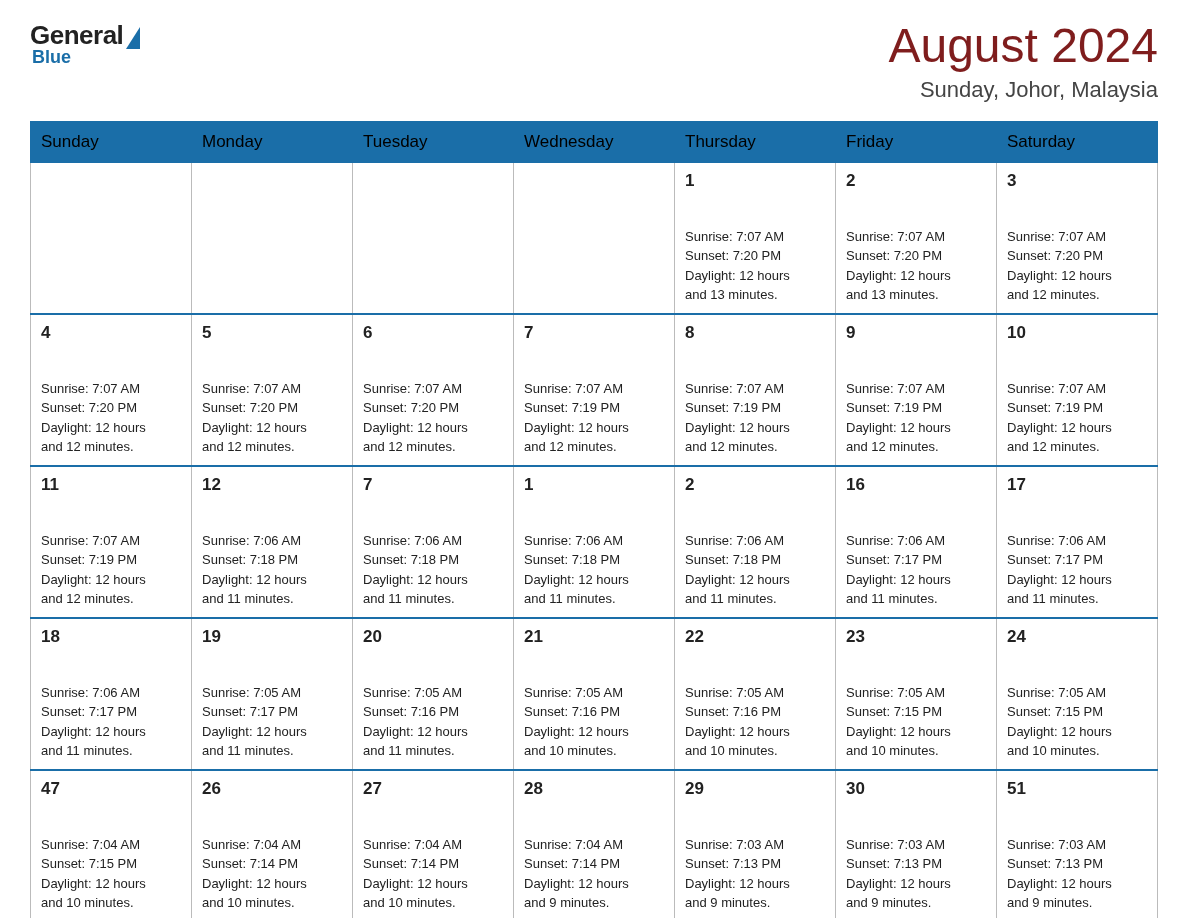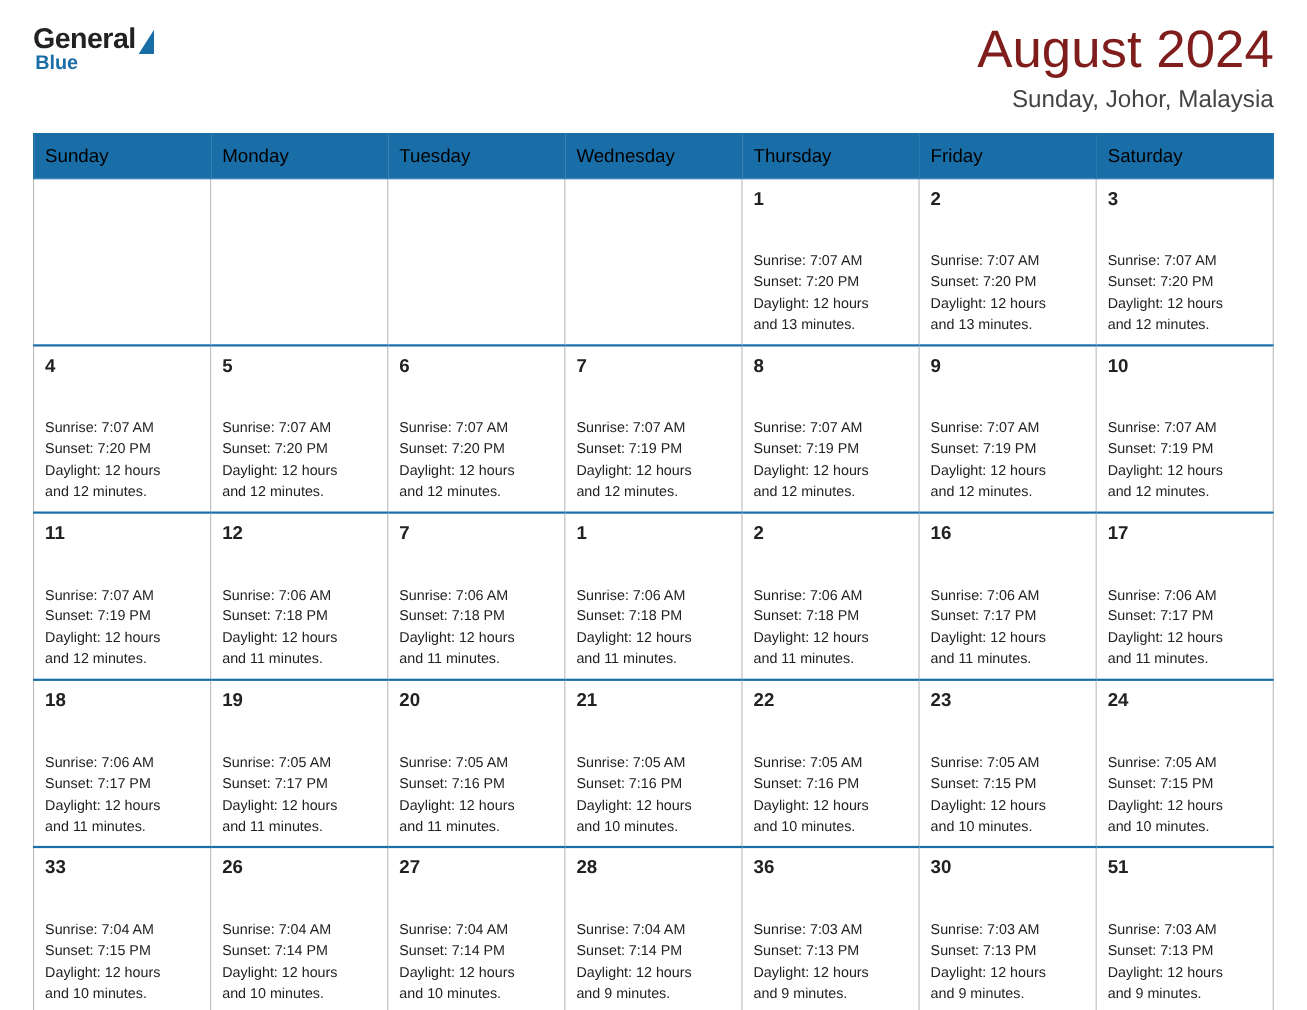--- a/index.html
+++ b/index.html
@@ -236,37 +236,37 @@
           <div class="day-number">23</div>
           <div class="day-info">Sunrise: 7:05 AM<br>Sunset: 7:15 PM<br>Daylight: 12 hours<br>and 10 minutes.</div>
         </td>
         <td>
           <div class="day-number">24</div>
           <div class="day-info">Sunrise: 7:05 AM<br>Sunset: 7:15 PM<br>Daylight: 12 hours<br>and 10 minutes.</div>
         </td>
       </tr>
       <tr class="row-top-border">
         <td>
-          <div class="day-number">33</div>
+          <div class="day-number">47</div>
           <div class="day-info">Sunrise: 7:04 AM<br>Sunset: 7:15 PM<br>Daylight: 12 hours<br>and 10 minutes.</div>
         </td>
         <td>
           <div class="day-number">26</div>
           <div class="day-info">Sunrise: 7:04 AM<br>Sunset: 7:14 PM<br>Daylight: 12 hours<br>and 10 minutes.</div>
         </td>
         <td>
           <div class="day-number">27</div>
           <div class="day-info">Sunrise: 7:04 AM<br>Sunset: 7:14 PM<br>Daylight: 12 hours<br>and 10 minutes.</div>
         </td>
         <td>
           <div class="day-number">28</div>
           <div class="day-info">Sunrise: 7:04 AM<br>Sunset: 7:14 PM<br>Daylight: 12 hours<br>and 9 minutes.</div>
         </td>
         <td>
-          <div class="day-number">36</div>
+          <div class="day-number">29</div>
           <div class="day-info">Sunrise: 7:03 AM<br>Sunset: 7:13 PM<br>Daylight: 12 hours<br>and 9 minutes.</div>
         </td>
         <td>
           <div class="day-number">30</div>
           <div class="day-info">Sunrise: 7:03 AM<br>Sunset: 7:13 PM<br>Daylight: 12 hours<br>and 9 minutes.</div>
         </td>
         <td>
           <div class="day-number">51</div>
           <div class="day-info">Sunrise: 7:03 AM<br>Sunset: 7:13 PM<br>Daylight: 12 hours<br>and 9 minutes.</div>
         </td>

